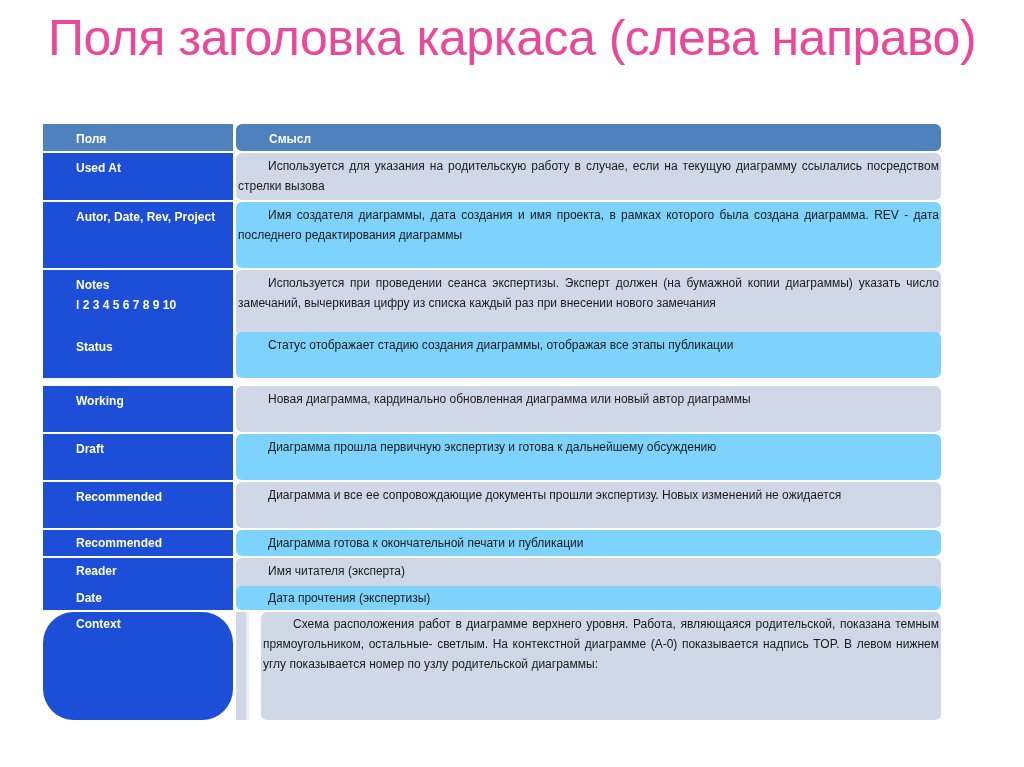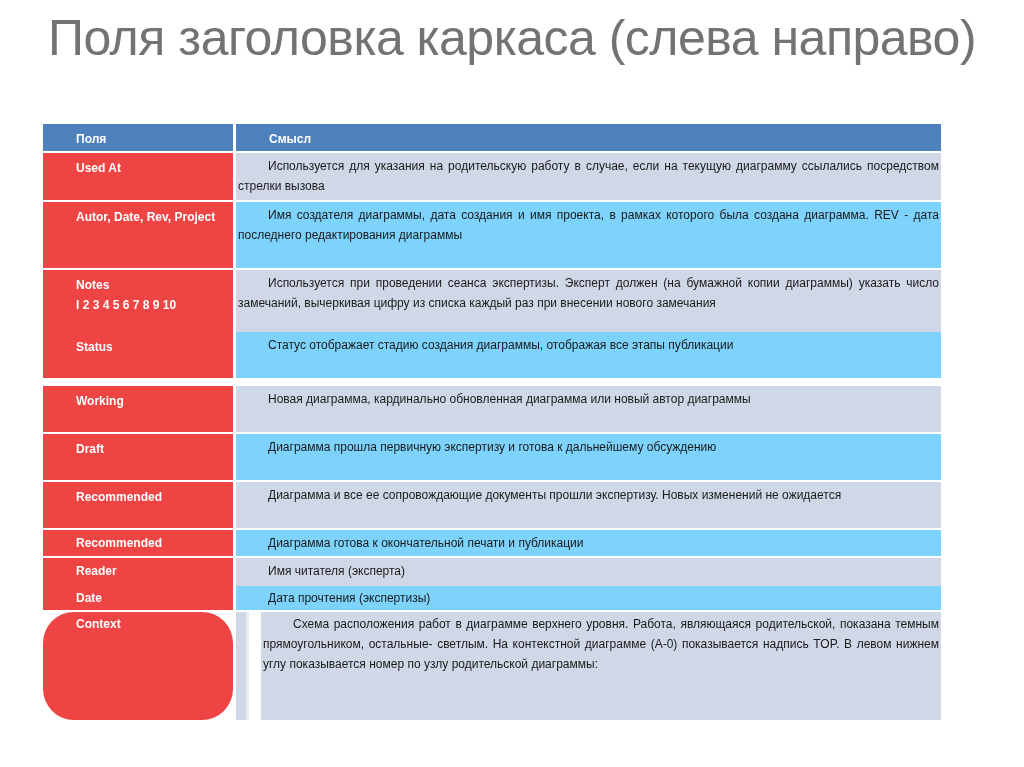--- a/index.html
+++ b/index.html
@@ -1,30 +1,30 @@
 <!DOCTYPE html>
 <html><head>
 <meta charset="utf-8">
 <style>
   html, body { margin:0; padding:0; background:#ffffff; }
   body { width:1024px; height:767px; position:relative; overflow:hidden; font-family:"Liberation Sans", sans-serif; }
   .title {
     position:absolute; left:0; top:6px; width:1024px; text-align:center;
-    font-family:"Liberation Sans", sans-serif; font-size:50px; line-height:64px; color:#737373;
+    font-family:"Liberation Sans", sans-serif; font-size:50px; line-height:64px; color:#ec4899;
     letter-spacing:-0.5px;
   }
   .tbl { position:absolute; left:43px; top:124px; width:898px; }
   .row { position:absolute; left:0; width:898px; }
   .cell-l {
-    position:absolute; left:0; top:0; bottom:0; width:190px; background:#ef4444;
+    position:absolute; left:0; top:0; bottom:0; width:190px; background:#1d4ed8;
     color:#ffffff; font-weight:bold; font-size:12px; box-sizing:border-box; padding:5px 0 0 33px; line-height:20px;
   }
   .cell-r {
     position:absolute; left:193px; top:0; bottom:0; right:0;
-    color:#1a1a1a; font-size:12px; box-sizing:border-box; padding:3px 2px 0 2px; line-height:20px; text-align:justify;
+    color:#1a1a1a; font-size:12px; box-sizing:border-box; padding:3px 2px 0 2px; line-height:20px; text-align:justify;border-radius:6px;
   }
   .odd { background:#d0d8e8; }
   .even { background:#7dd3fc; }
   .hdr .cell-l, .hdr .cell-r { background:#4f81bd; color:#fff; font-weight:bold; }
   .hdr .cell-r { padding-left:33px; padding-top:5px; }
   .indent { display:inline-block; width:30px; }
   .ctx-gap { position:absolute; left:193px; top:0; bottom:0; width:10px; background:#d0d8e8; border-right:3px solid #e9edf4; }
   .ctx-r { left:192px;margin-left:26px; }
 </style>
 </head>

